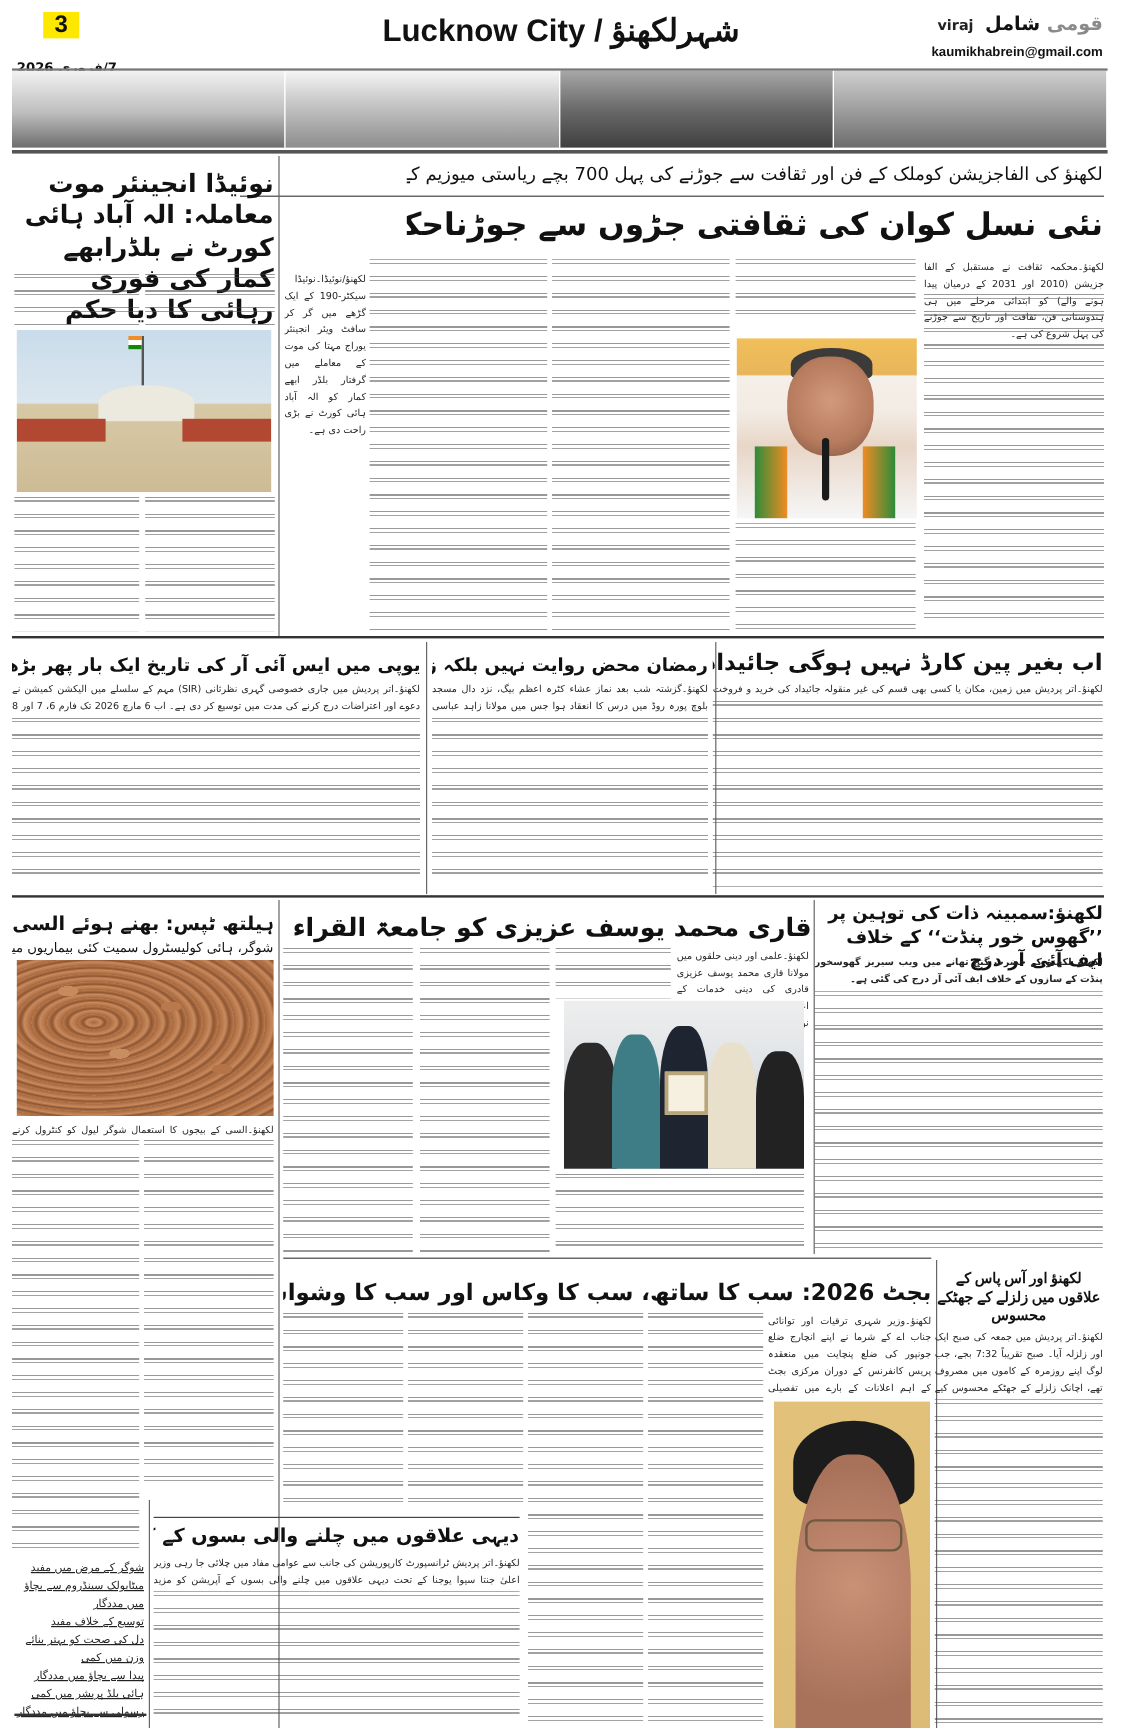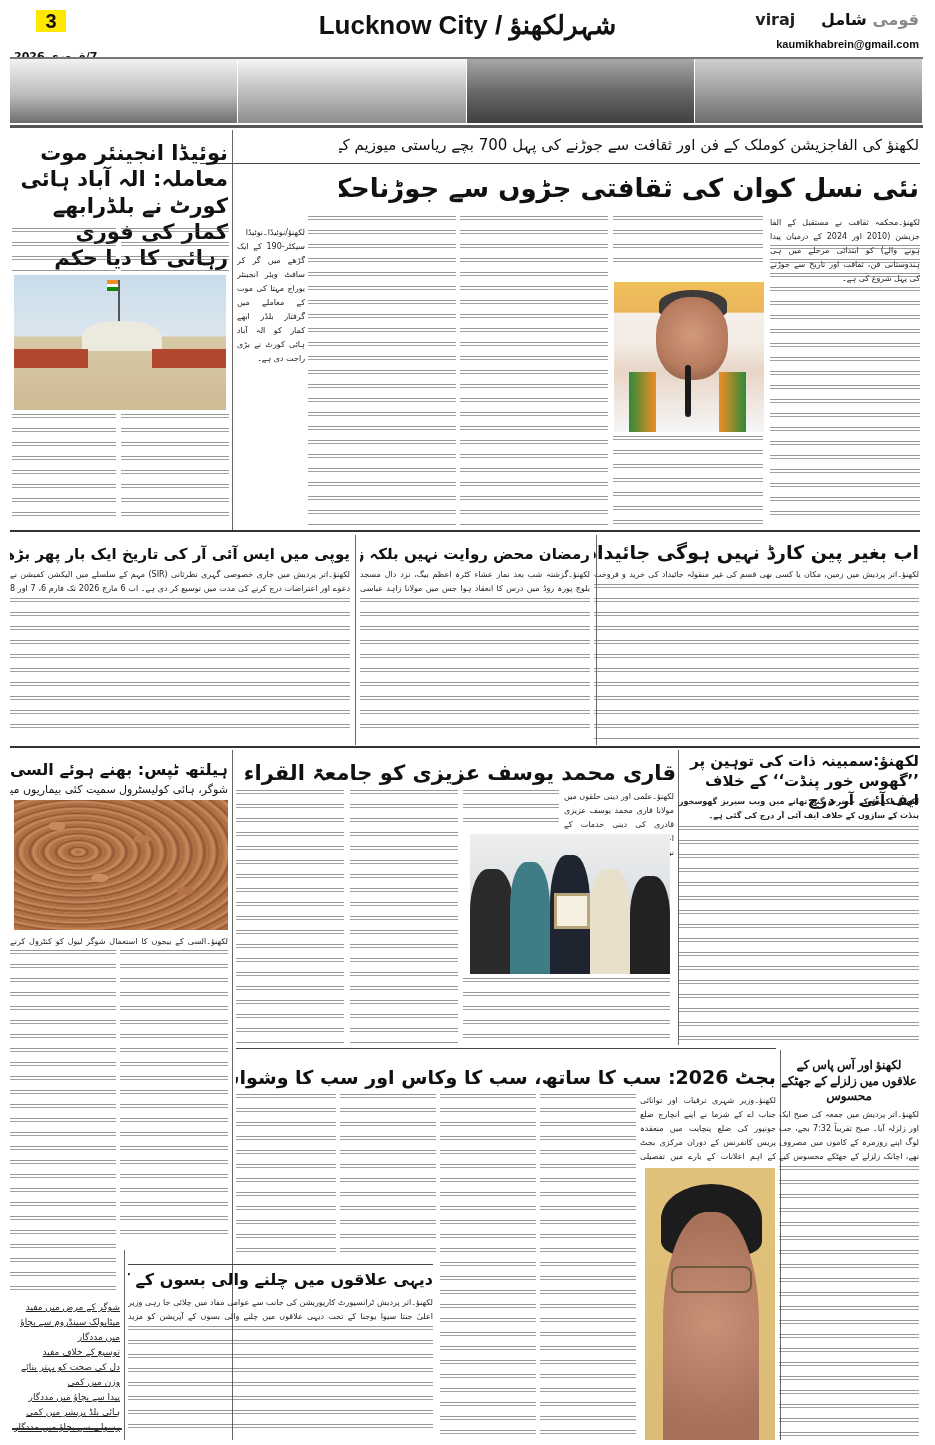--- a/index.html
+++ b/index.html
@@ -7,21 +7,21 @@
   body { font-family: "DejaVu Sans", sans-serif; color: #111; position: relative; }
 
   .abs { position: absolute; }
 
   
   .page-no { left: 36px; top: 10px; width: 30px; height: 22px; background: #ffe800; font: bold 20px "Liberation Sans", sans-serif; text-align: center; line-height: 22px; }
   .date { left: 14px; top: 50px; font: bold 11px "DejaVu Sans", sans-serif; direction: rtl; }
   .section-title { left: 0; width: 935px; top: 10px; text-align: center; font: bold 26px "Liberation Sans", sans-serif; }
   .brand { right: 16px; top: 10px; font: bold 16px "DejaVu Sans", sans-serif; direction: rtl; }
   .brand .q { color: #8a8a8a; }
-  .brand .viraj { font-size: 16px; margin-right: 20px; color: #222; }
+  .brand .viraj { font-size: 12px; margin-right: 4px; color: #222; }
   .email { right: 16px; top: 38px; font: bold 11px "Liberation Sans", sans-serif; }
 
   .banner { left: 10px; top: 57px; width: 913px; height: 66px; display: flex; border-top: 2px solid #777; }
   .banner div { flex: 1; border-right: 1px solid #fff; }
   .b1 { background: linear-gradient(180deg,#f2f2f2 0%,#bdbdbd 55%,#6e6e6e 100%); }
   .b2 { background: linear-gradient(180deg,#f5f5f5 0%,#c9c9c9 40%,#8d8d8d 100%); }
   .b3 { background: linear-gradient(180deg,#a7a7a7 0%,#6a6a6a 50%,#3f3f3f 100%); }
   .b4 { background: linear-gradient(180deg,#cfcfcf 0%,#9f9f9f 50%,#6c6c6c 100%); }
   .rule-thick { left: 10px; top: 125px; width: 913px; height: 3px; background: #555; }
 
@@ -94,21 +94,21 @@
   <div class="b2"></div>
   <div class="b3"></div>
   <div class="b4"></div>
 </div>
 <div class="abs rule-thick"></div>
 
 <div class="abs rtl kicker" style="right:16px; top:136px; width:580px; white-space:nowrap; overflow:hidden;">لکھنؤ کی الفاجزیشن کوملک کے فن اور ثقافت سے جوڑنے کی پہل 700 بچے ریاستی میوزیم کے تعلیمی دورے پر</div>
 <div class="abs hr-thin" style="left:200px; top:163px; width:720px;"></div>
 <div class="abs rtl hl" style="right:16px; top:172px; width:580px; white-space:nowrap; overflow:hidden;">نئی نسل کوان کی ثقافتی جڑوں سے جوڑناحکومت کی ترجیح: جیویر سنگھ</div>
 
-<div class="abs col-text" style="left:770px; top:216px; width:150px; height:310px;">لکھنؤ۔محکمہ ثقافت نے مستقبل کے الفا جزیشن (2010 اور 2024 کے درمیان پیدا ہونے والے) کو ابتدائی مرحلے میں ہی ہندوستانی فن، ثقافت اور تاریخ سے جوڑنے کی پہل شروع کی ہے۔</div>
+<div class="abs col-text" style="left:770px; top:216px; width:150px; height:310px;">لکھنؤ۔محکمہ ثقافت نے مستقبل کے الفا جزیشن (2010 اور 2031 کے درمیان پیدا ہونے والے) کو ابتدائی مرحلے میں ہی ہندوستانی فن، ثقافت اور تاریخ سے جوڑنے کی پہل شروع کی ہے۔</div>
 <div class="abs col" style="left:770px; top:245px; width:150px; height:280px;"></div>
 <div class="abs col" style="left:613px; top:216px; width:150px; height:50px;"></div>
 <div class="abs photo ph-minister" style="left:614px; top:282px; width:150px; height:150px;">
   <div class="hair"></div>
     <div class="face"></div>
     <div class="scarf-l"></div>
     <div class="scarf-r"></div>
     <div class="mic"></div>
 </div>
 <div class="abs col" style="left:613px; top:436px; width:150px; height:90px;"></div>

